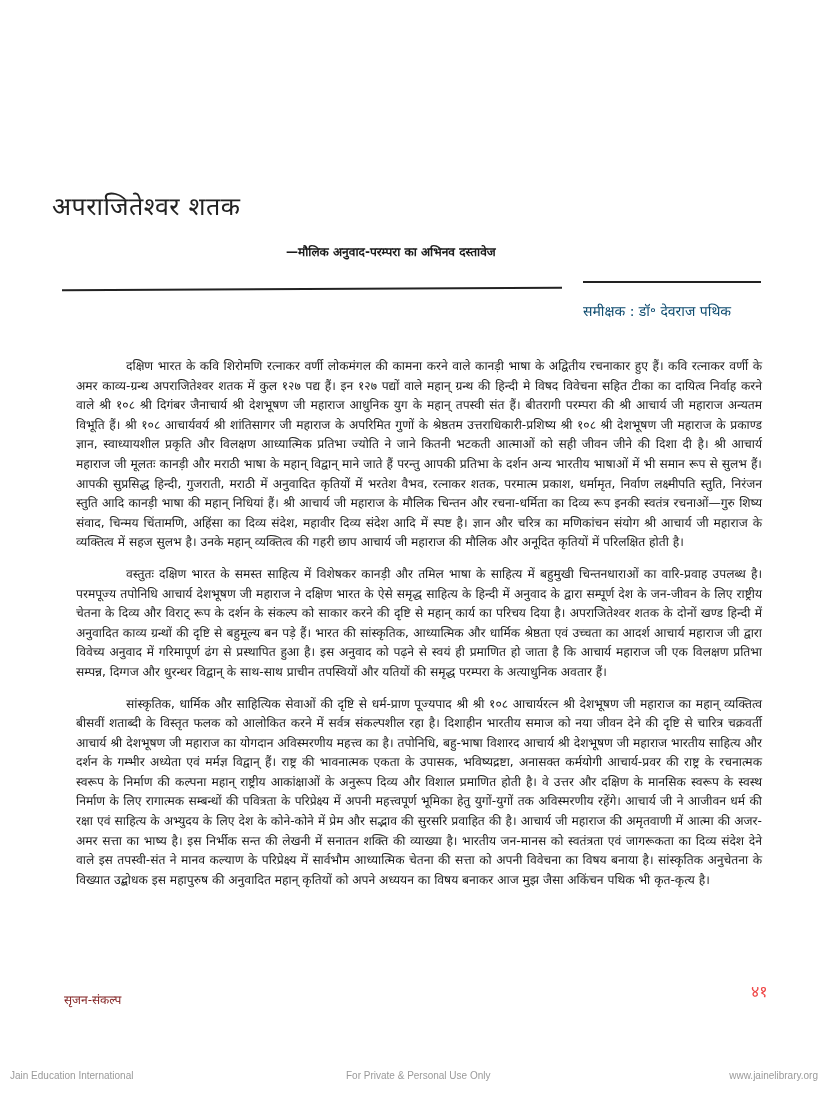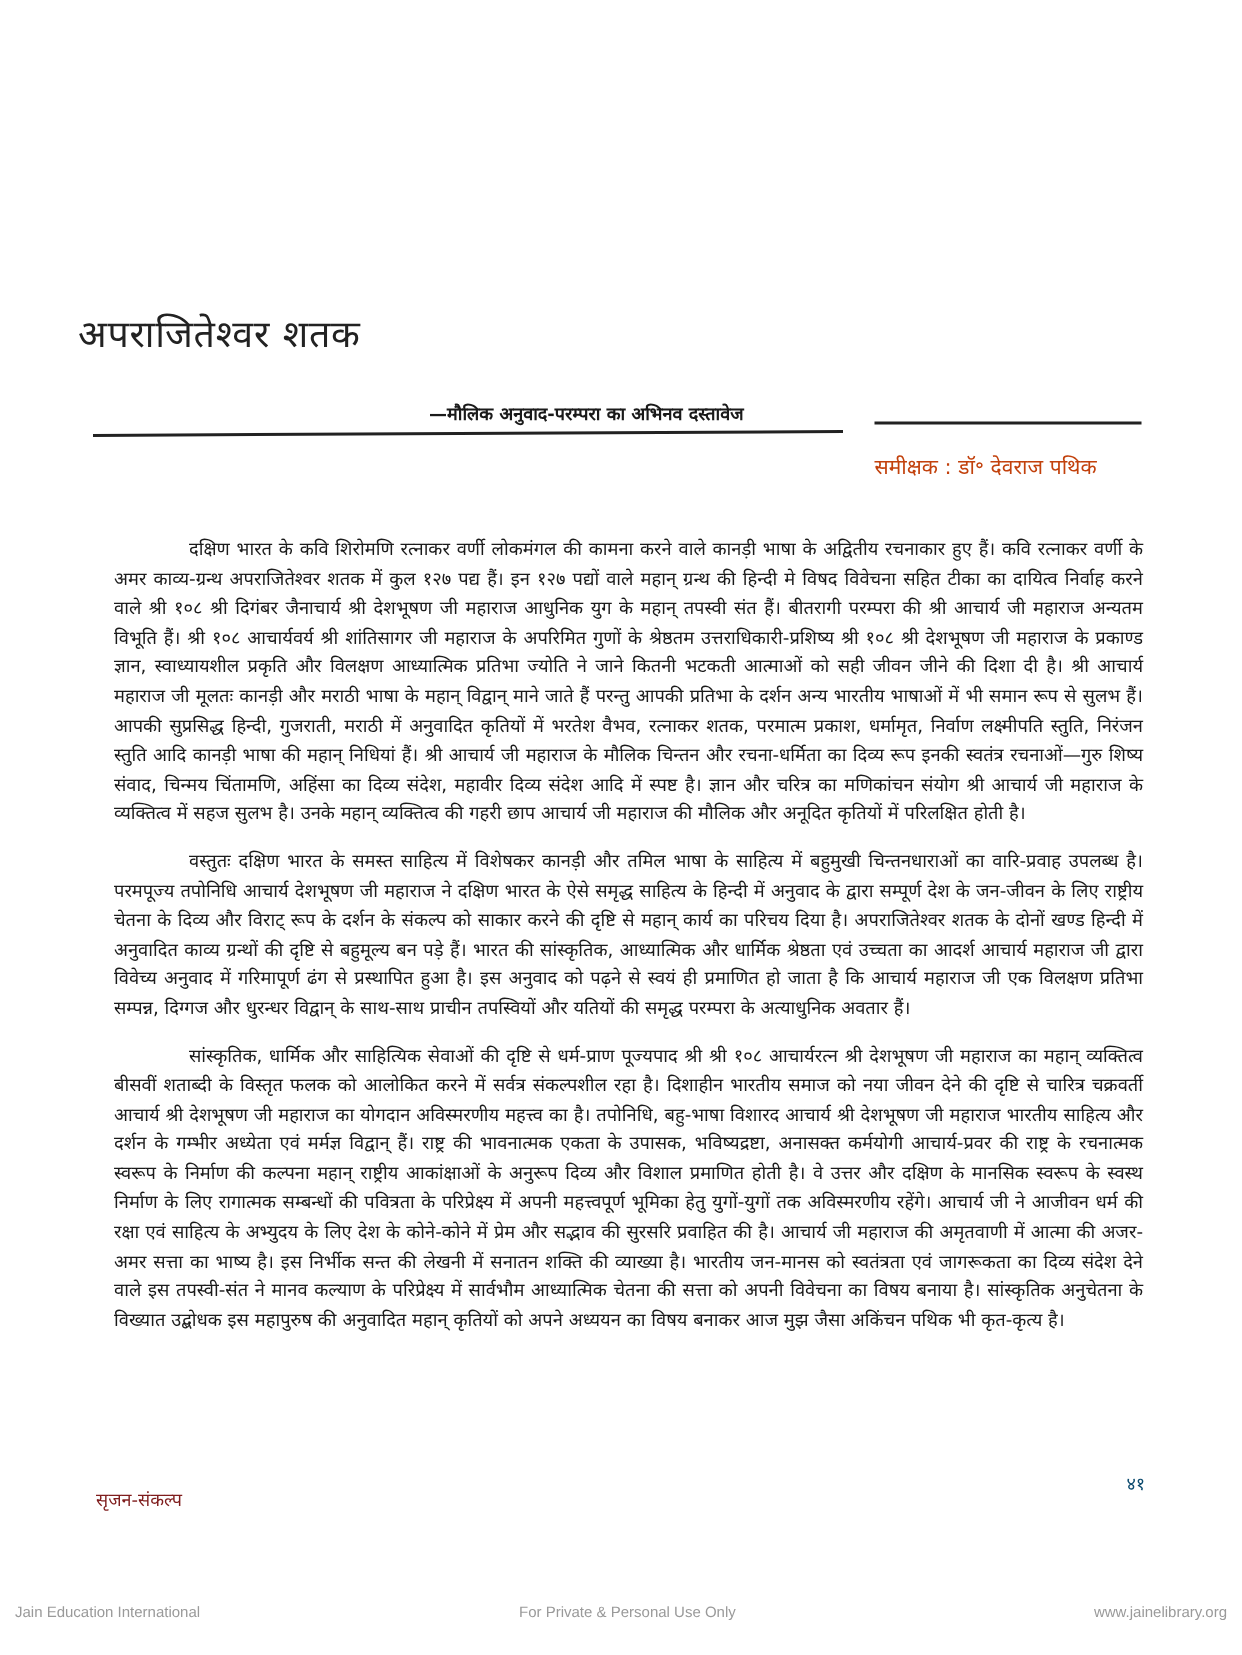--- a/index.html
+++ b/index.html
@@ -5,43 +5,42 @@
     html, body { margin: 0; padding: 0; background: #ffffff; }
     body {
       width: 828px; height: 1103px; position: relative; overflow: hidden;
       font-family: "DejaVu Sans", "Liberation Sans", sans-serif; color: #1a1a1a;
     }
     .page { position: absolute; inset: 0; }
     .title {
       position: absolute; left: 52px; top: 188px;
       font-size: 25px; letter-spacing: 0.5px; color: #222;
       font-family: "DejaVu Sans", sans-serif;
-      margin-top: 16px;
     }
     .subtitle {
       position: absolute; left: 286px; top: 243px;
-      font-size: 12px; font-weight: bold; color: #1a1a1a; margin-top: 24px;
+      font-size: 12px; font-weight: bold; color: #1a1a1a;
     }
     .rule { position: absolute; height: 1.5px; background: #222; }
     .rule.r1 { left: 62px; top: 288px; width: 500px; transform: rotate(-0.3deg); }
     .rule.r2 { left: 583px; top: 281px; width: 178px; }
     .byline {
       position: absolute; left: 583px; top: 301px;
-      font-size: 14px; color: #c2410c;
+      font-size: 14px; color: #0c4a6e;
     }
     .body {
       position: absolute; left: 64px; top: 345px; width: 710px;
       font-size: 12.2px; line-height: 19.6px; text-align: justify; color: #1a1a1a;
     }
     .body p { margin: 12px; text-indent: 50px; }
     .footer-label {
       position: absolute; left: 64px; top: 991px; font-size: 12px; color: #7f1d1d;
     }
     .page-number {
-      position: absolute; left: 751px; top: 980px; font-size: 12px; color: #0c4a6e;
+      position: absolute; left: 751px; top: 980px; font-size: 16px; color: #ef4444;
     }
     .watermark {
       position: absolute; top: 1070px; font-size: 10px; color: #9a9a9a;
       font-family: "Liberation Sans", sans-serif;
     }
     .wm-left { left: 10px; }
     .wm-center { left: 346px; }
     .wm-right { right: 10px; }
   </style>
 </head>

